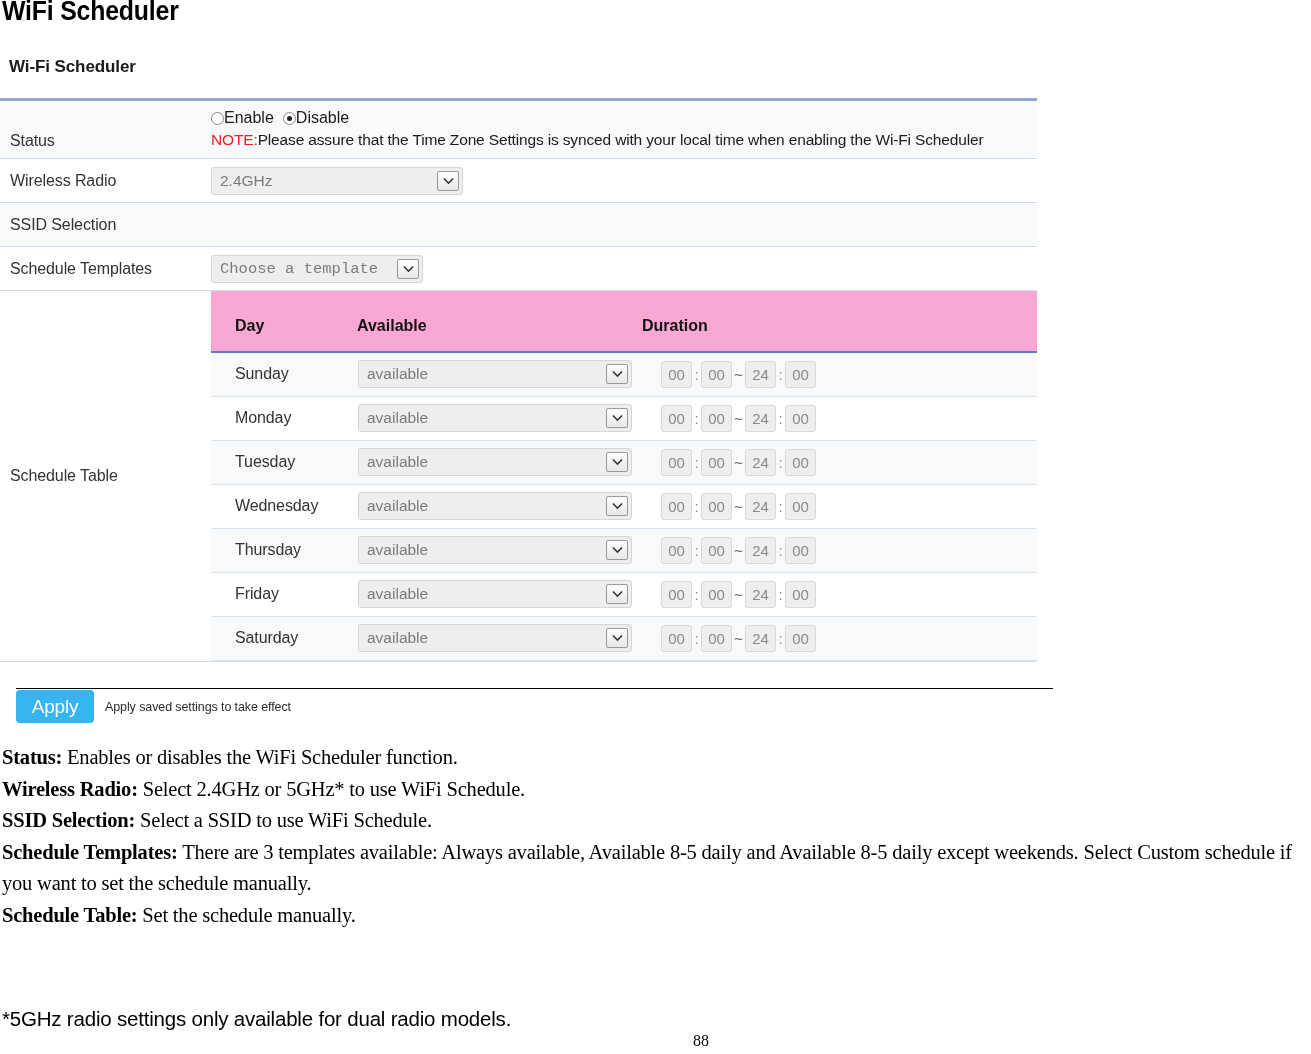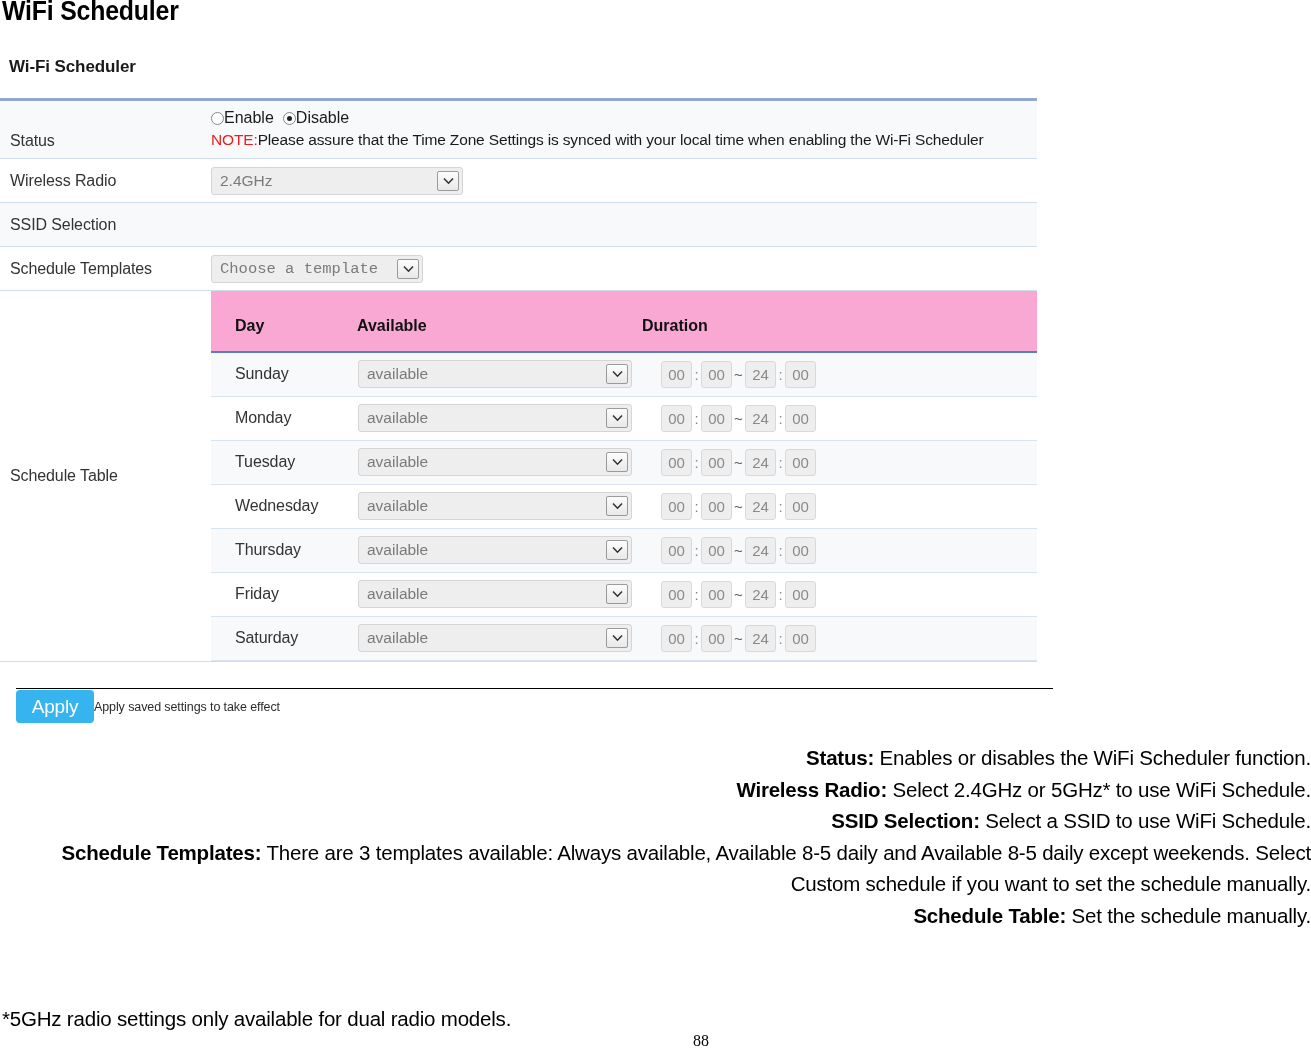--- a/index.html
+++ b/index.html
@@ -137,30 +137,29 @@
     border-top: 1px solid #000000;
   }
   .apply-btn {
     width: 78px; height: 33px;
     background: #35b4ef; border: none; border-radius: 4px;
     color: #ffffff; font-size: 19px; letter-spacing: -0.2px;
     display: flex; align-items: center; justify-content: center;
     cursor: pointer;
   }
   .apply-hint {
-    font-size: 12.5px; color: #2b2b2b; letter-spacing: -0.1px;
+    margin-left: 11px; font-size: 12.5px; color: #2b2b2b; letter-spacing: -0.1px;
   }
 
   
   .desc {
     position: absolute; left: 2px; top: 742px; width: 1309px;
-    font-family: Liberation Sans, sans-serif;
+    font-family: Liberation Serif, serif;
     font-size: 20.5px; color: #000; line-height: 31.5px;
     letter-spacing: -0.2px;
-    text-align: right;
   }
   .desc p { margin: 0; }
   .desc b { font-weight: bold; }
 
   .footnote {
     position: absolute; left: 2px; top: 1007px;
     font-family: "Liberation Sans Narrow", "Liberation Sans", sans-serif;
     font-size: 20.5px; color: #000; letter-spacing: -0.2px; text-align: center;
   }
   .page-num {

